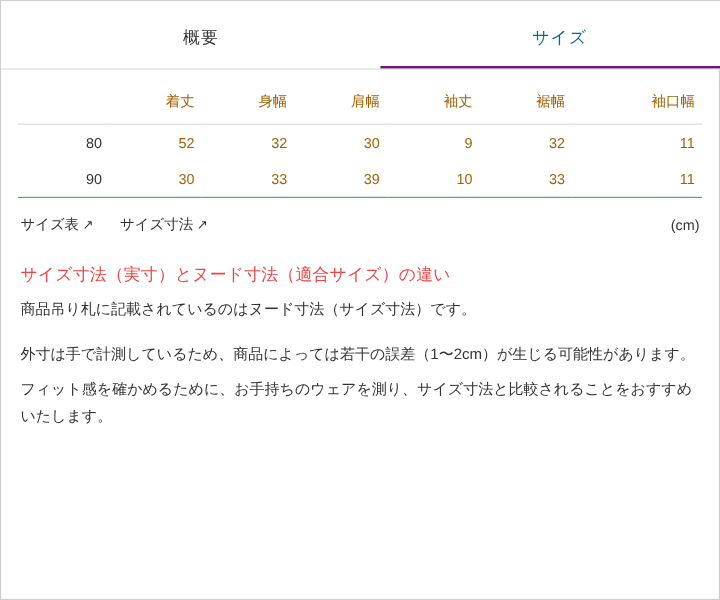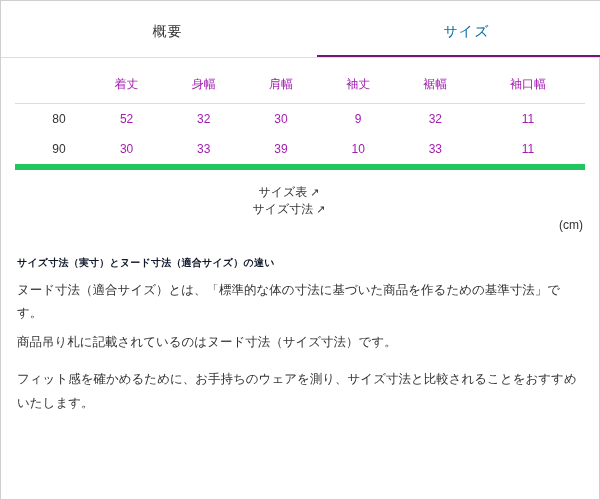--- a/index.html
+++ b/index.html
@@ -51,51 +51,50 @@
     padding: 0 14px;
     box-sizing: border-box;
   }
   table.size-table {
     width: 100%;
     border-collapse: collapse;
     font-size: 12px;
   }
   table.size-table th,
   table.size-table td {
-    text-align: center;
+    text-align: right;
     padding: 8px 6px 8px 0;
     font-weight: normal;
-    color: #a21caf;
+    color: #a16207;
     white-space: nowrap;
   }
   table.size-table thead th {
     border-bottom: 1px solid #dcdcdc;
     padding-top: 18px;
     padding-bottom: 10px;
     font-size: 12px;
   }
   table.size-table thead th.corner {
     width: 70px;
   }
   table.size-table tbody td.rowhead {
-    text-align: center;
+    text-align: right;
     padding-left: 18px;
     color: #333333;
   }
   table.size-table tbody tr:last-child td {
-    border-bottom: 6px solid #22c55e;
+    border-bottom: 1px solid #22c55e;
   }
   
   .links-row {
     display: flex;
     align-items: center;
     padding: 14px 16px 6px 16px;
     font-size: 12px;
     box-sizing: border-box;
-    flex-direction: column;
   }
   .link {
     color: #333333;
     text-decoration: none;
     margin-right: 22px;
     cursor: pointer;
     white-space: nowrap;
   }
   .arrow {
     display: inline-block;
@@ -106,23 +105,23 @@
     margin-left: auto;
     color: #333333;
     font-size: 12px;
   }
   
   .content {
     padding: 8px 16px 0 16px;
     box-sizing: border-box;
   }
   .blk-title {
-    font-size: 10px;
-    font-weight: bold;
-    color: #0f172a;
+    font-size: 14px;
+    font-weight: normal;
+    color: #ef4444;
     margin: 10px 0 9px 0;
     letter-spacing: 0.2px;
   }
   .blk-p {
     font-size: 12.5px;
     line-height: 1.85;
     color: #333333;
     margin: 0 0 6px 0;
   }
   .gap {
@@ -180,21 +179,21 @@
       <span>サイズ表</span><span class="arrow">↗</span>
     </a>
     <a class="link">
       <span>サイズ寸法</span><span class="arrow">↗</span>
     </a>
     <span class="unit">(cm)</span>
   </div>
 
   <div class="content">
     <div class="blk-title">サイズ寸法（実寸）とヌード寸法（適合サイズ）の違い</div>
-    <p class="blk-p">ヌード寸法（適合サイズ）とは、「標準的な体の寸法に基づいた商品を作るための基準寸法」です。</p>
     <p class="blk-p">商品吊り札に記載されているのはヌード寸法（サイズ寸法）です。</p>
 
     <div class="gap"></div>
 
+    <p class="blk-p">外寸は手で計測しているため、商品によっては若干の誤差（1〜2cm）が生じる可能性があります。</p>
     <p class="blk-p">フィット感を確かめるために、お手持ちのウェアを測り、サイズ寸法と比較されることをおすすめいたします。</p>
   </div>
 
 </div>
 
 </body></html>

